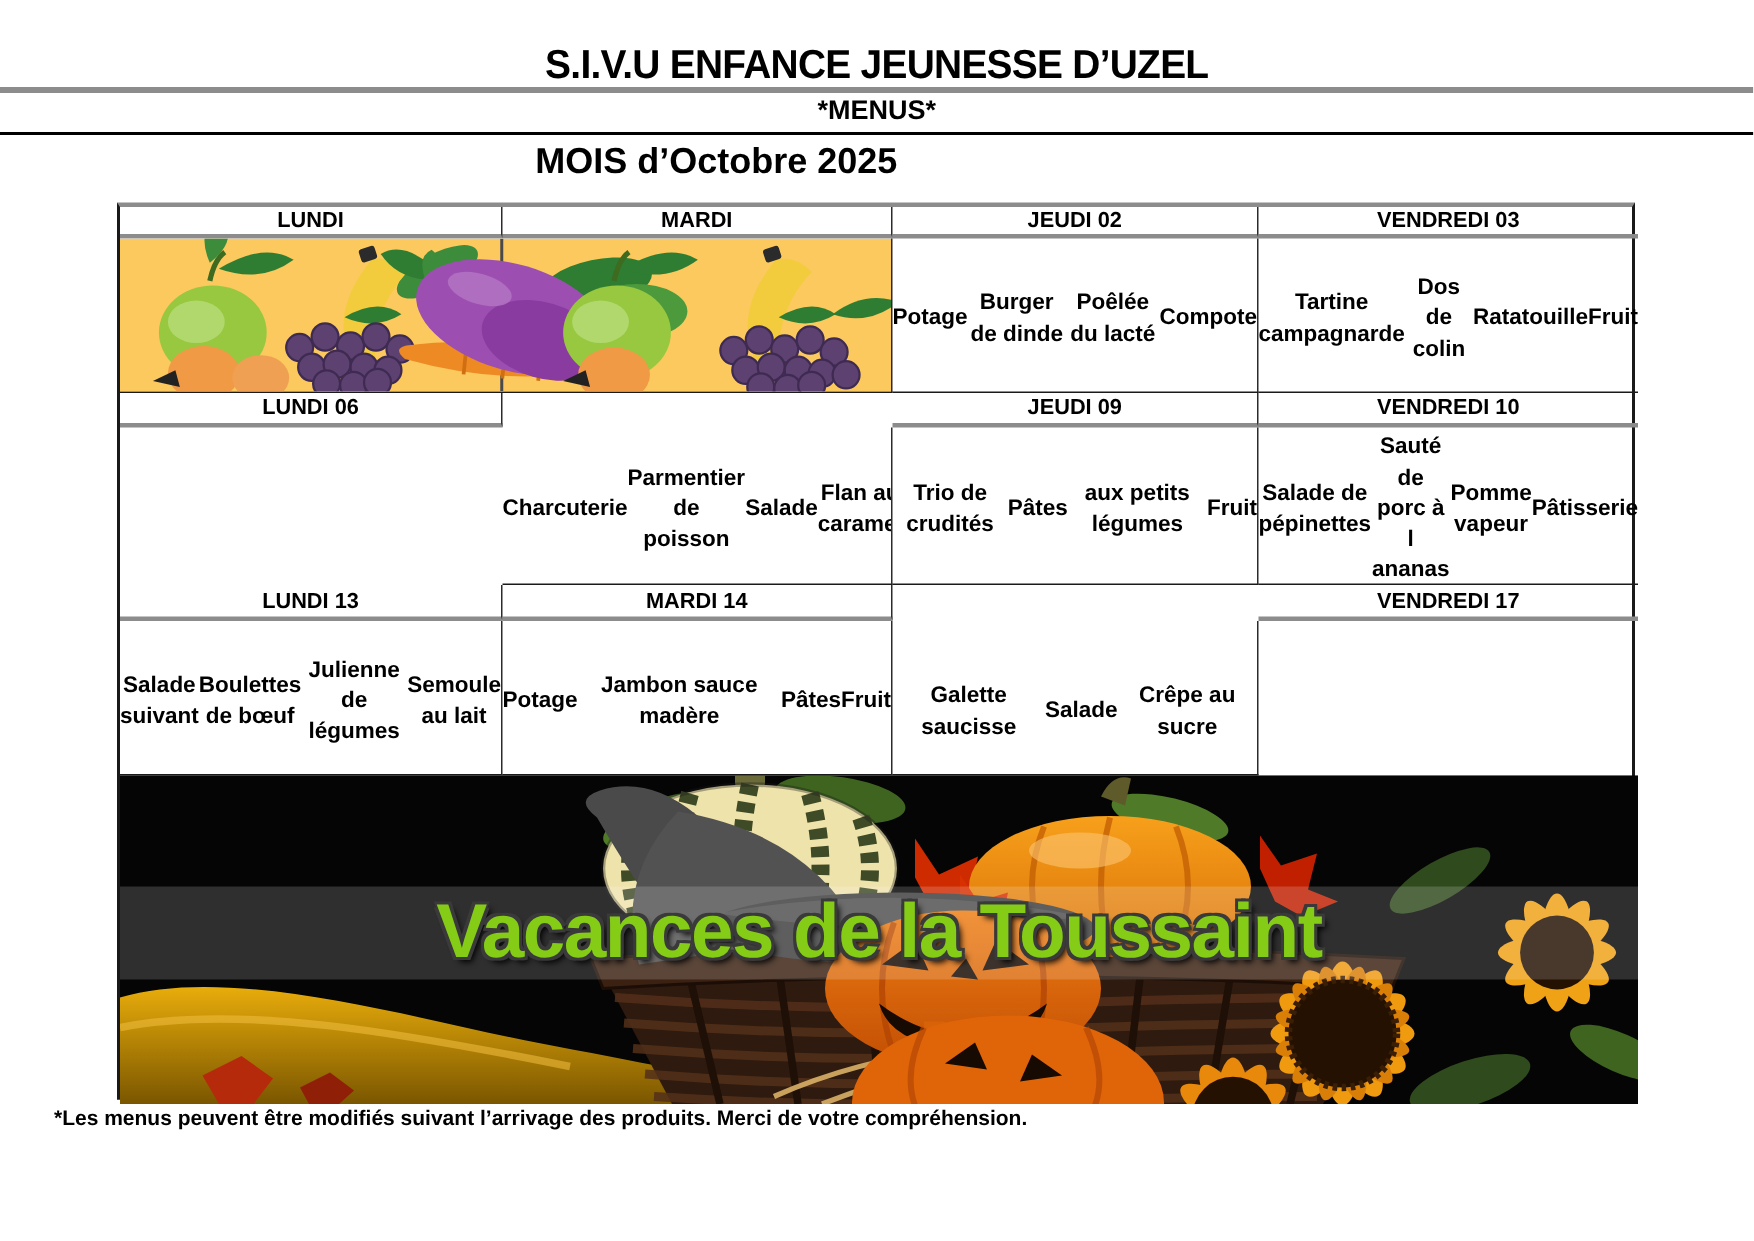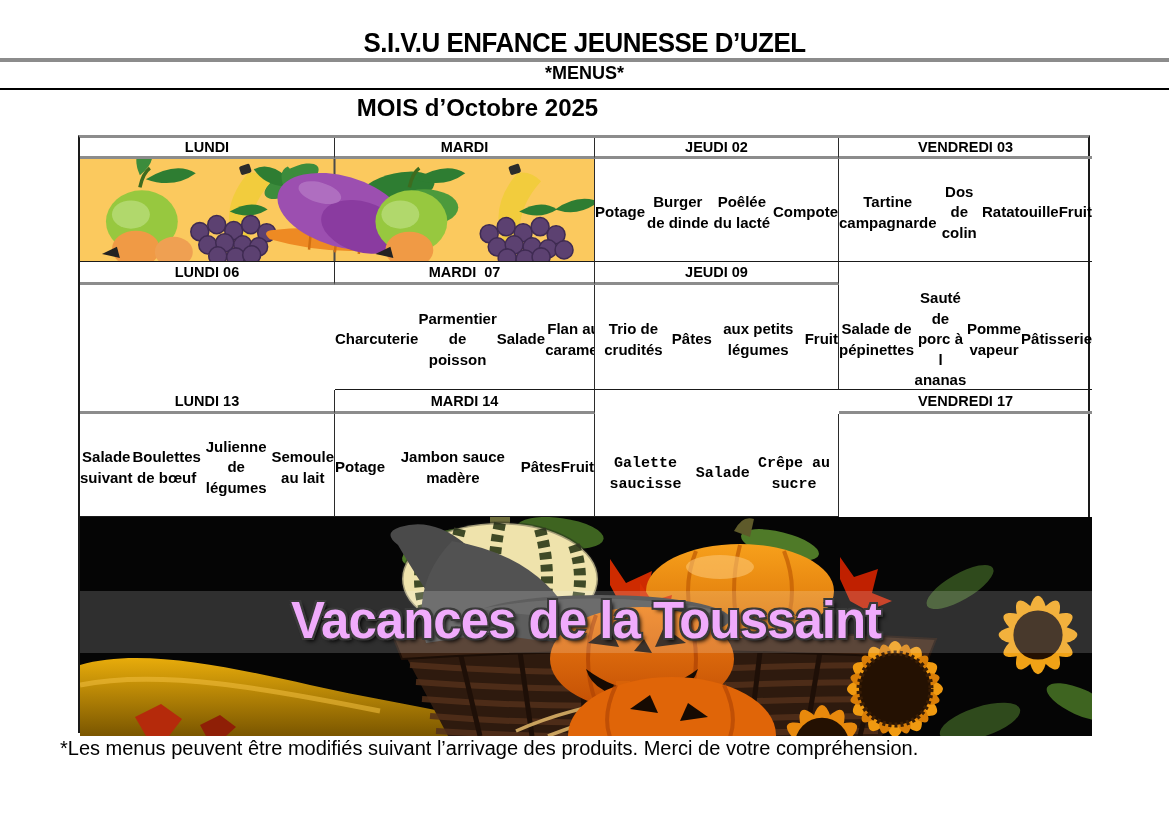--- a/index.html
+++ b/index.html
@@ -24,33 +24,33 @@
               border:2px solid #1a1a1a;border-top:3px solid #8c8c8c;}
   .cell{box-sizing:border-box;overflow:hidden;}
   .vline{border-right:1.5px solid #2b2b2b;}
   .head{display:flex;align-items:center;justify-content:center;
         font-size:14.5px;font-weight:bold;white-space:pre-wrap;
         border-bottom:3px solid #8c8c8c;}
   .bodyc{display:flex;align-items:center;justify-content:flex-start;
          padding-top:5px;font-size:15px;font-weight:bold;text-align:center;
          border-bottom:1.5px solid #1a1a1a;}
   .bodyc .line{line-height:20.5px;}
-  .bodyc.pad{padding-top:19px;font-family:Liberation Mono, monospace;}
+  .bodyc.pad{padding-top:19px;}
   .band-cell{grid-column:1/3;grid-row:2;border-bottom:1.5px solid #1a1a1a;position:relative;}
   .band-cell svg{display:block;width:100%;height:100%;}
   .photo-cell{grid-column:1/5;grid-row:7;position:relative;background:#050505;}
   .photo-cell svg{display:block;width:100%;height:100%;}
   .banner-text{position:absolute;left:0;top:70px;width:100%;height:66px;
                display:flex;align-items:center;justify-content:center;
-               font-size:51px;font-weight:bold;color:#f0abfc;letter-spacing:-1px;
+               font-size:51px;font-weight:bold;color:#84cc16;letter-spacing:-1px;
                text-shadow:2px 2px 0 #3a3a3a,-2px 2px 0 #3a3a3a,2px -2px 0 #3a3a3a,
                            -2px -2px 0 #3a3a3a,3px 3px 4px #000;}
 
   
-  .footer-note{position:absolute;left:60px;top:737px;font-size:20px;font-weight:normal;}
+  .footer-note{position:absolute;left:36px;top:737px;font-size:14px;font-weight:bold;}
 </style>
 </head>
 <body>
 
 <div id="page">
 
   <div class="doc-title">S.I.V.U ENFANCE JEUNESSE D’UZEL</div>
   <div class="rule-gray"></div>
   <div class="menus-label">*MENUS*</div>
   <div class="rule-black"></div>
@@ -155,22 +155,22 @@
       <div class="line">Compote</div>
     </div>
     <div class="cell bodyc" style="grid-row:2;grid-column:4">
       <div class="line">Tartine campagnarde</div>
       <div class="line">Dos de colin</div>
       <div class="line">Ratatouille</div>
       <div class="line">Fruit</div>
     </div>
 
     <div class="cell head vline" style="grid-row:3;grid-column:1"><span>LUNDI 06</span></div>
-    <div class="cell head vline" style="grid-row:3;grid-column:2"><span>MARDI  07</span></div>
     <div class="cell head vline" style="grid-row:3;grid-column:3"><span>JEUDI 09</span></div>
+    <div class="cell head" style="grid-row:3;grid-column:4"><span>VENDREDI 10</span></div>
 
     <div class="cell bodyc vline" style="grid-row:4;grid-column:2">
       <div class="line">Charcuterie</div>
       <div class="line">Parmentier de poisson</div>
       <div class="line">Salade</div>
       <div class="line">Flan au caramel</div>
     </div>
     <div class="cell bodyc vline" style="grid-row:4;grid-column:3">
       <div class="line">Trio de crudités</div>
       <div class="line">Pâtes</div>

